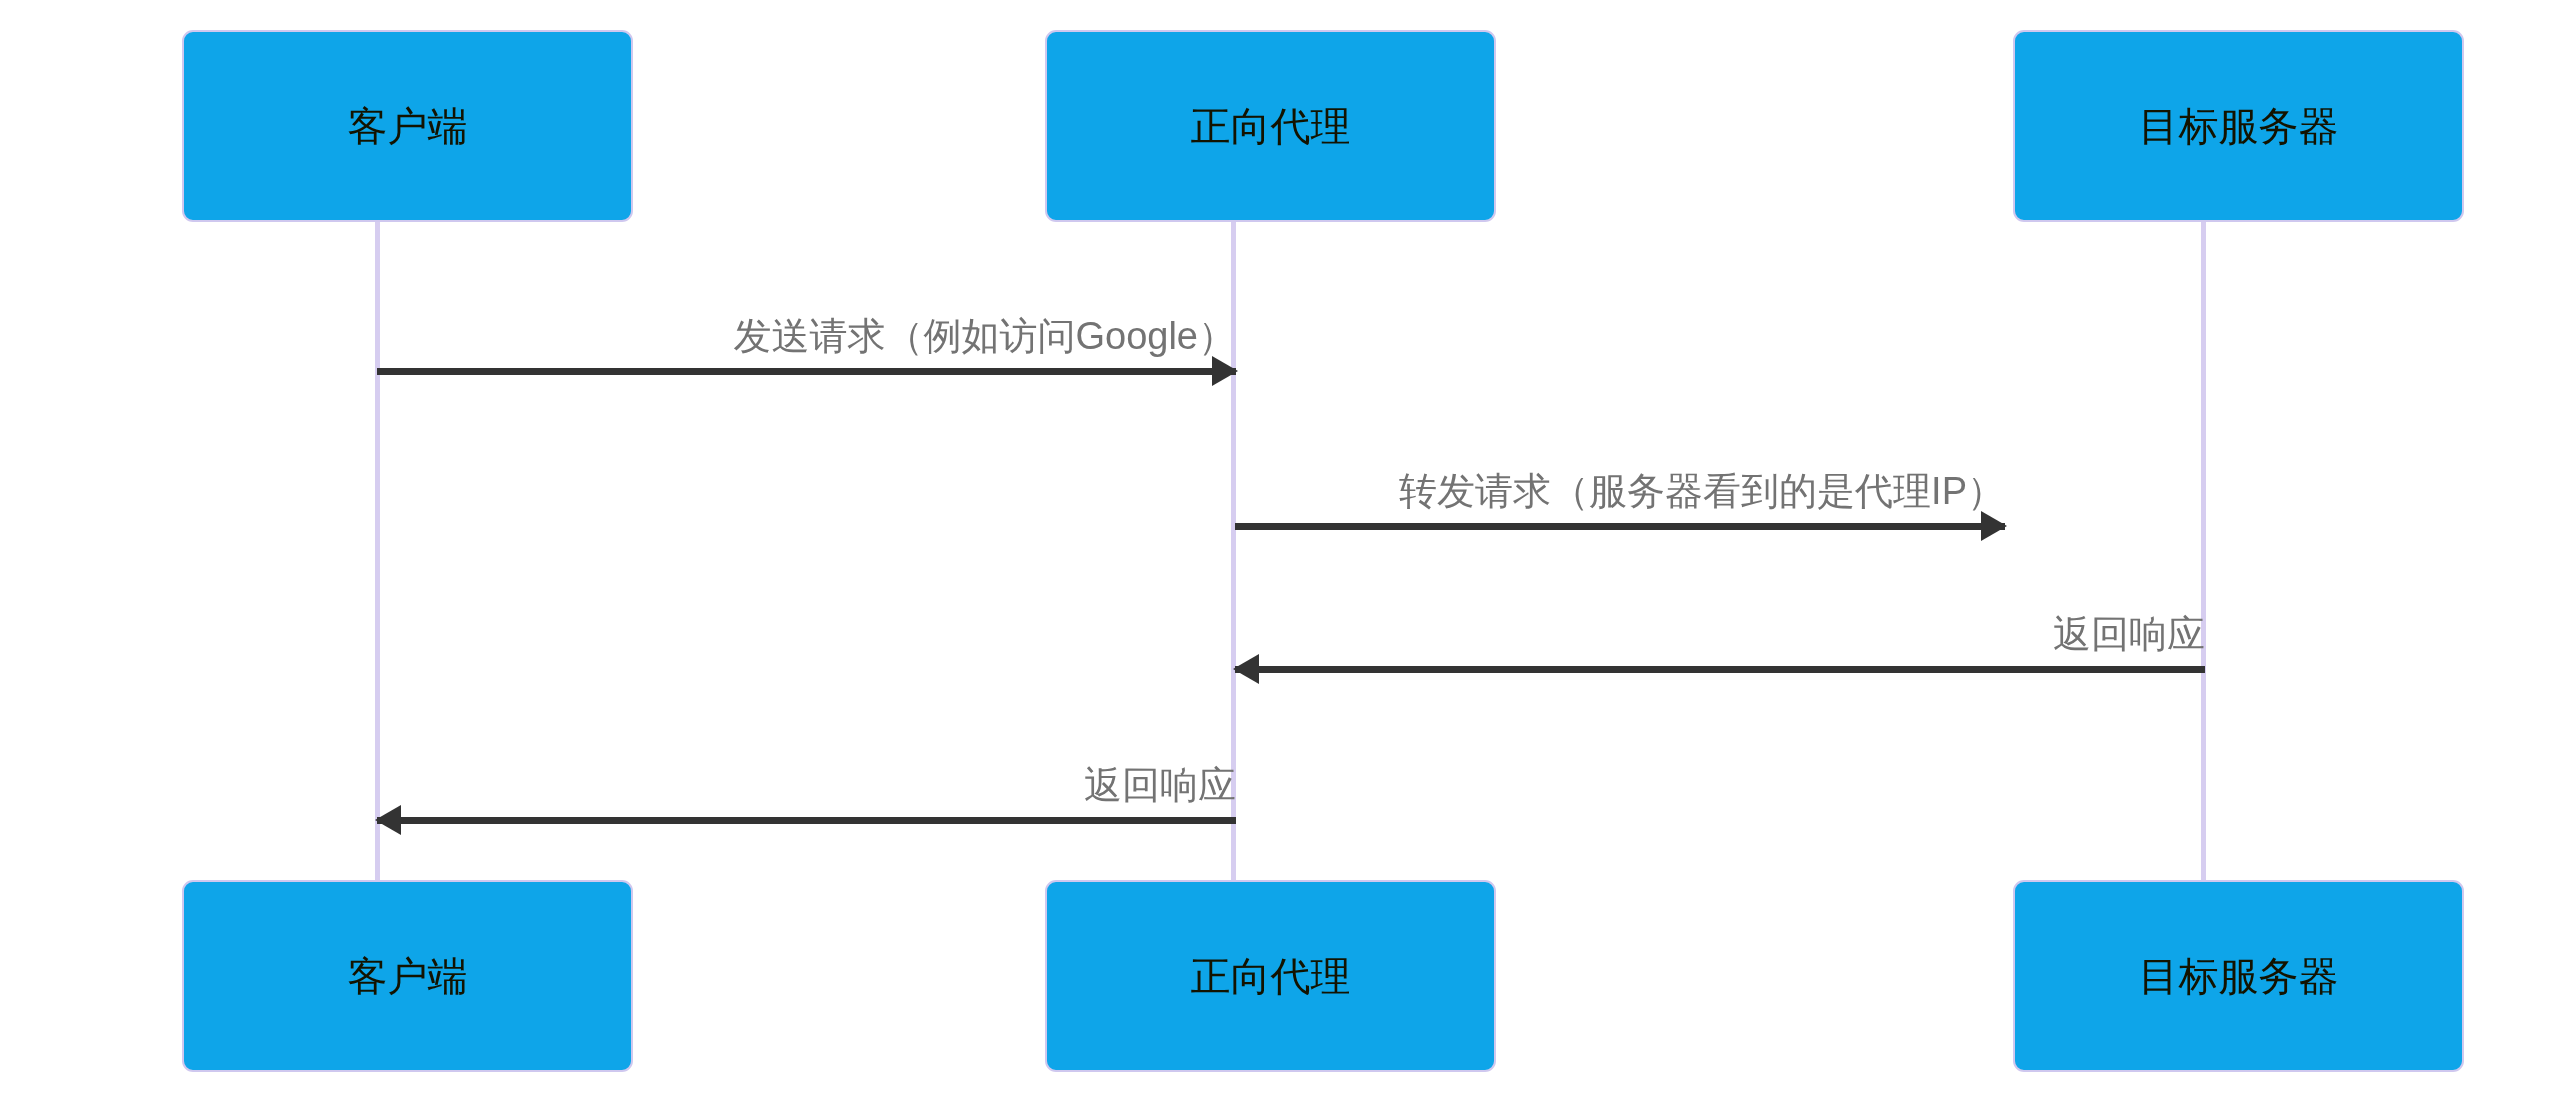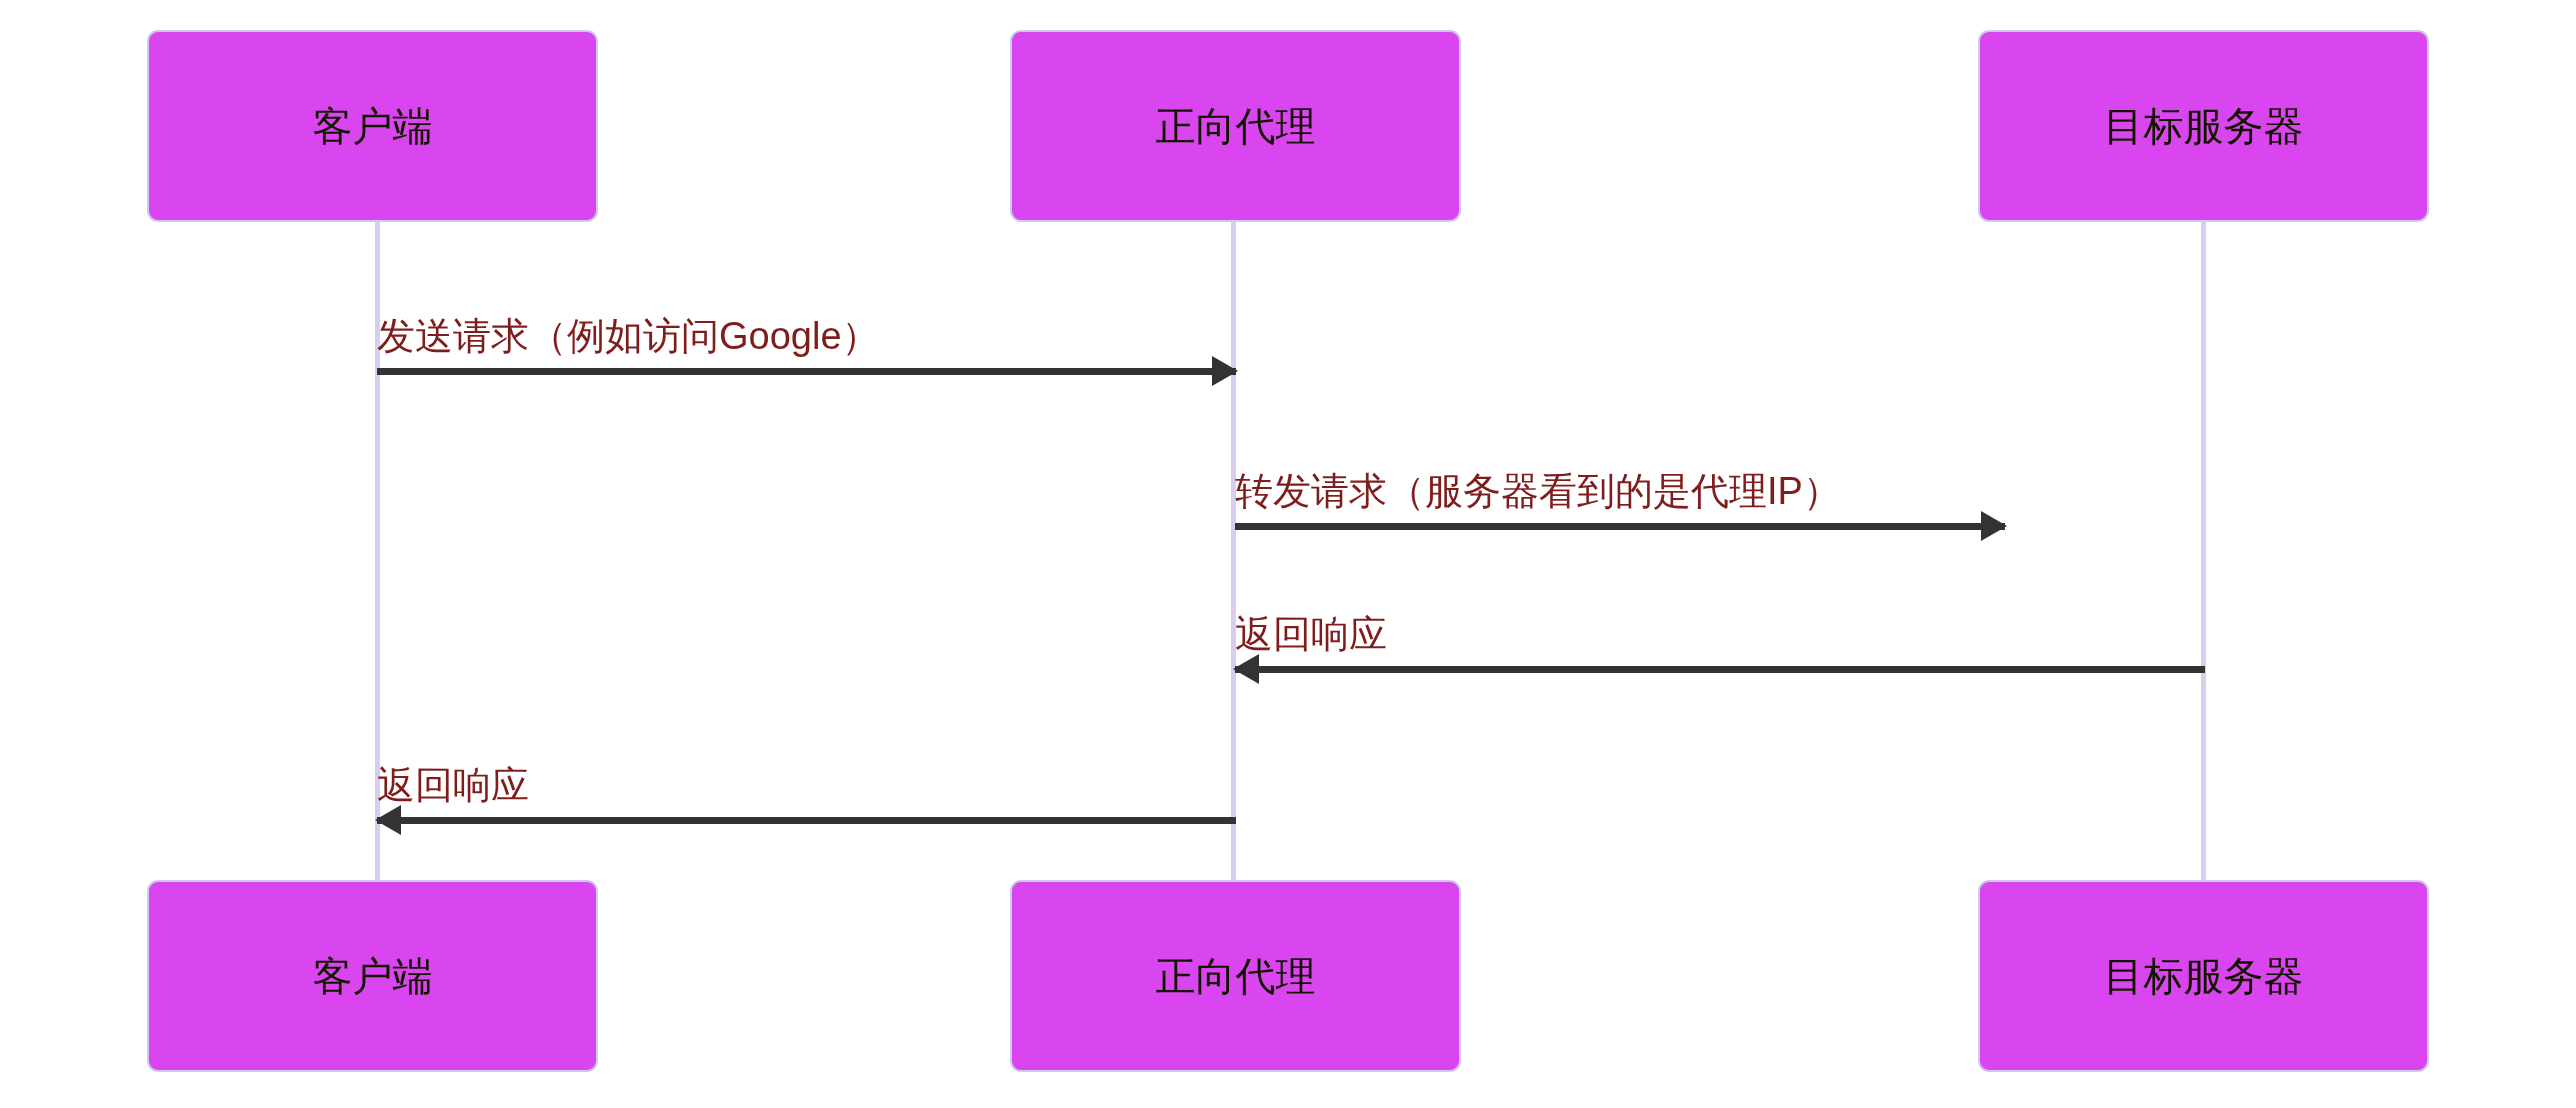--- a/index.html
+++ b/index.html
@@ -22,27 +22,28 @@
     position: absolute;
     width: 5px;
     background: #d6cdf0;
     top: 221px;
     height: 659px;
   }
   
   .actor-box {
     position: absolute;
     box-sizing: border-box;
-    background: #d946ef;
+    background: #0ea5e9;
     border: 2px solid #cfc8ef;
     border-radius: 11px;
     display: flex;
     align-items: center;
     justify-content: center;
     height: 192px;
+    margin-left: 35px;
   }
   .actor-label {
     font-size: 40px;
     color: #131300;
     line-height: 1;
     white-space: nowrap;
     font-weight: 400;
   }
   
   .msg {
@@ -70,23 +71,23 @@
     border-left: 26px solid #333333;
   }
   .msg.to-left .head {
     left: -2px;
     border-right: 26px solid #333333;
   }
   .msg-label {
     position: absolute;
     bottom: 20px;
     width: 100%;
-    text-align: left;
+    text-align: right;
     font-size: 38px;
-    color: #7f1d1d;
+    color: #737373;
     white-space: nowrap;
     line-height: 1;
   }
 </style>
 </head>
 <body>
 
 <div id="canvas">
 
   <div class="lifeline" style="left:375px"></div>

